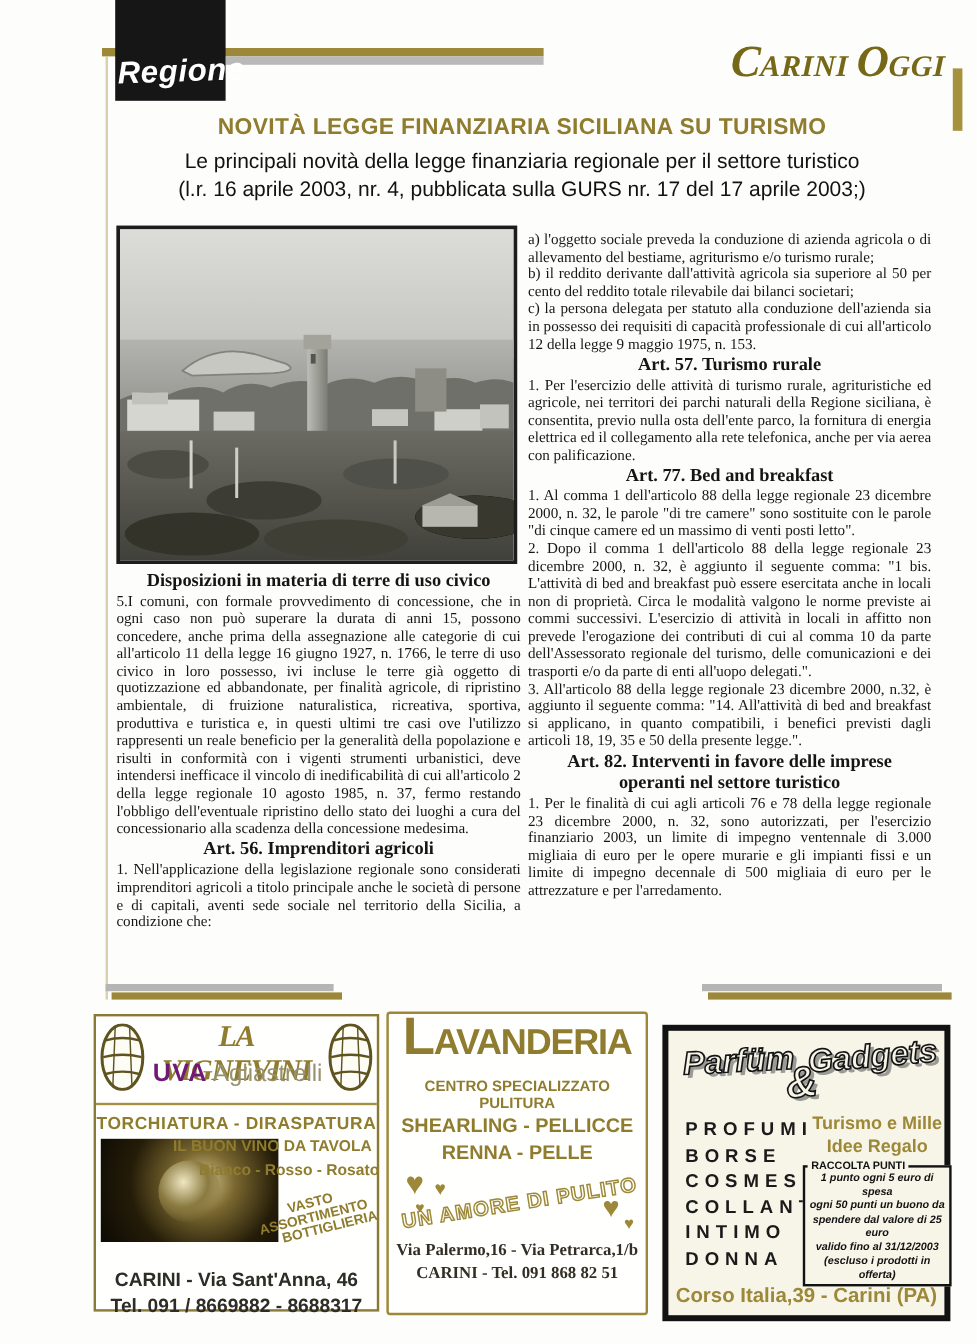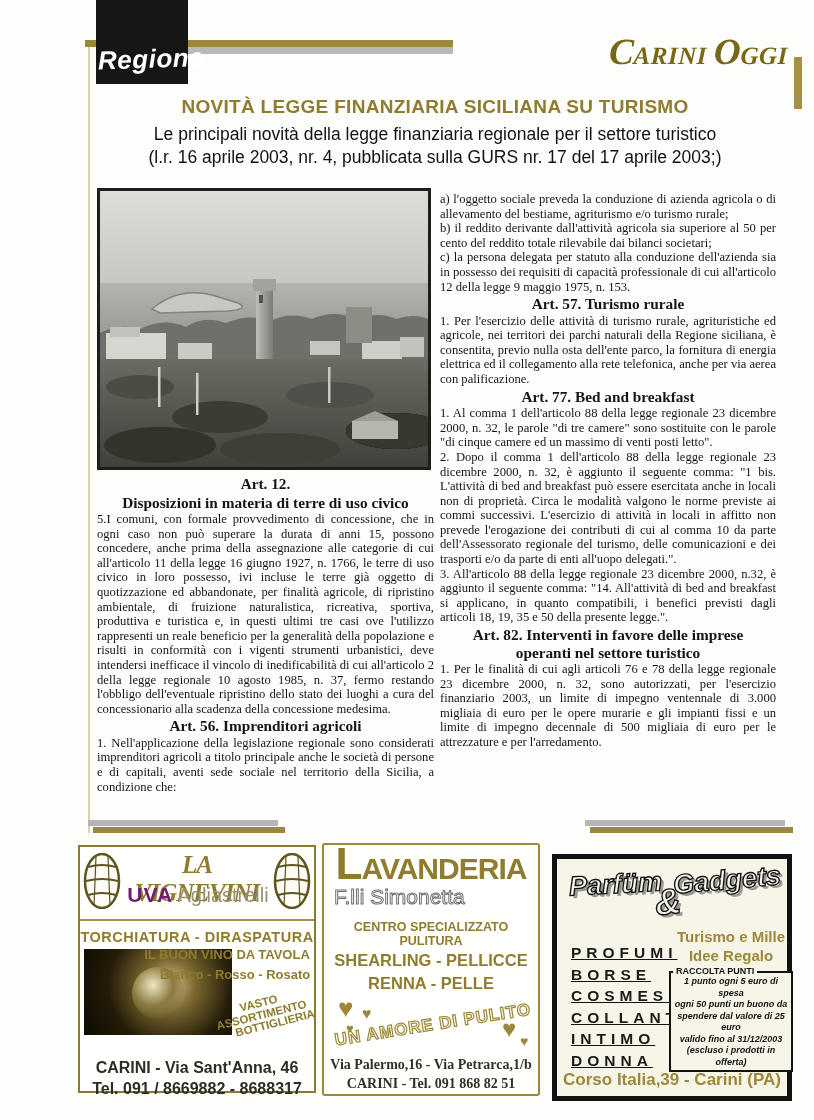--- a/index.html
+++ b/index.html
@@ -63,21 +63,21 @@
   .vign-uva .agli{font:20px "Liberation Sans", sans-serif;color:#97916f;}
   .vign-torchia{margin-top:8px;text-align:center;font:bold 14.5px "Liberation Sans", sans-serif;
                 color:#8f7c2e;letter-spacing:0.5px;}
   .vign-body{position:relative;height:112px;}
   .wine-photo{position:absolute;left:4px;top:4px;width:148px;height:86px;
               background:radial-gradient(circle at 58% 42%, #d6c68e 0%, #7a6830 26%, #241c08 62%, #0c0a04 100%);}
   .wine-glass{position:absolute;left:48px;top:18px;width:52px;height:52px;border-radius:50%;
               background:radial-gradient(circle at 40% 35%, #efe7c2 0%, #8a7a40 45%, rgba(40,30,10,0) 75%);}
   .vign-buon{position:absolute;left:60px;top:2px;width:174px;text-align:center;
              font:bold 13px "Liberation Sans", sans-serif;color:#8f7c2e;z-index:2;}
-  .vign-colori{position:absolute;left:80px;top:22px;width:156px;text-align:left;
+  .vign-colori{position:absolute;left:80px;top:22px;width:156px;text-align:right;
                font:bold 13px "Liberation Sans", sans-serif;color:#8f7c2e;z-index:2;}
   .vign-vasto{position:absolute;left:120px;top:52px;width:120px;text-align:center;
               font:bold 11.5px "Liberation Sans", sans-serif;color:#8f7c2e;
               transform:rotate(-14deg);z-index:2;}
   .vign-bott{position:absolute;left:150px;top:72px;width:90px;text-align:center;
              font:bold 11.5px "Liberation Sans", sans-serif;color:#8f7c2e;
              transform:rotate(-14deg);z-index:2;}
   .vign-addr{text-align:center;font:bold 16px "Liberation Sans", sans-serif;color:#2e2c26;line-height:21px;}
 
   
@@ -103,21 +103,21 @@
 
   
   #ad3{left:552px;top:854px;width:240px;height:247px;border:5px solid #121212;background:#f7f5e8;}
   .pg-logo{position:relative;height:68px;}
   .pg-word{font-family:"Liberation Sans", sans-serif;font-weight:bold;font-style:italic;
            color:#f7f5e8;-webkit-text-stroke:1.4px #151515;text-shadow:3px 3px 0 #9a9a96;}
   .pg-parfum{position:absolute;left:12px;top:10px;font-size:27px;transform:rotate(-3deg);}
   .pg-amp{position:absolute;left:98px;top:22px;font-size:36px;transform:rotate(-6deg);}
   .pg-gadgets{position:absolute;left:116px;top:6px;font-size:27px;transform:rotate(-5deg);}
   .pg-cols{position:relative;height:128px;}
-  .pg-products{position:absolute;left:14px;top:15px;text-decoration:underline;}
+  .pg-products{position:absolute;left:14px;top:4px;}
   .pg-product{font:bold 15.5px "Liberation Sans", sans-serif;color:#1a1a1a;
               letter-spacing:5px;line-height:21.5px;white-space:nowrap;}
   .pg-right{position:absolute;left:118px;top:0;width:112px;text-align:center;}
   .pg-idee{font:bold 15px "Liberation Sans", sans-serif;color:#9c8838;line-height:19px;}
   .pg-points{position:absolute;left:112px;top:44px;width:116px;border:2px solid #121212;
              background:#f7f5e8;padding:3px 2px 2px 2px;}
   .pg-points-label{position:absolute;left:2px;top:-7px;background:#f7f5e8;
                    font:bold 9px "Liberation Sans", sans-serif;color:#121212;padding:0 3px;}
   .pg-points-line{font:bold italic 9px "Liberation Sans", sans-serif;color:#121212;
                   text-align:center;line-height:11.5px;}
@@ -189,21 +189,20 @@
         <ellipse cx="296" cy="240" rx="50" ry="18" fill="#38382f"></ellipse>
         <ellipse cx="60" cy="254" rx="56" ry="18" fill="#333329"></ellipse>
         <ellipse cx="180" cy="258" rx="60" ry="16" fill="#3f3f36"></ellipse>
         <rect x="58" y="176" width="2.5" height="40" fill="#d3d3cd"></rect>
         <rect x="96" y="182" width="2.5" height="42" fill="#cfcfc9"></rect>
         <rect x="228" y="176" width="2.5" height="36" fill="#c9c9c3"></rect>
         <rect x="252" y="230" width="46" height="18" fill="#b7b7b0"></rect>
         <polygon points="252,230 275,220 298,230" fill="#9d9d96"></polygon>
       </svg>
     </div>
-    <div class="art-head">Art. 12.</div>
     <div class="art-head">Disposizioni in materia di terre di uso civico</div>
     <p>5.I comuni, con formale provvedimento di concessione, che in ogni caso non può superare la durata di anni 15, possono concedere, anche prima della assegnazione alle categorie di cui all'articolo 11 della legge 16 giugno 1927, n. 1766, le terre di uso civico in loro possesso, ivi incluse le terre già oggetto di quotizzazione ed abbandonate, per finalità agricole, di ripristino ambientale, di fruizione naturalistica, ricreativa, sportiva, produttiva e turistica e, in questi ultimi tre casi ove l'utilizzo rappresenti un reale beneficio per la generalità della popolazione e risulti in conformità con i vigenti strumenti urbanistici, deve intendersi inefficace il vincolo di inedificabilità di cui all'articolo 2 della legge regionale 10 agosto 1985, n. 37, fermo restando l'obbligo dell'eventuale ripristino dello stato dei luoghi a cura del concessionario alla scadenza della concessione medesima.</p>
     <div class="art-head">Art. 56. Imprenditori agricoli</div>
     <p>1. Nell'applicazione della legislazione regionale sono considerati imprenditori agricoli a titolo principale anche le società di persone e di capitali, aventi sede sociale nel territorio della Sicilia, a condizione che:</p>
   </div>
 
   <div class="col col-right">
     <p>a) l'oggetto sociale preveda la conduzione di azienda agricola o di allevamento del bestiame, agriturismo e/o turismo rurale;</p>
     <p>b) il reddito derivante dall'attività agricola sia superiore al 50 per cento del reddito totale rilevabile dai bilanci societari;</p>
     <p>c) la persona delegata per statuto alla conduzione dell'azienda sia in possesso dei requisiti di capacità professionale di cui all'articolo 12 della legge 9 maggio 1975, n. 153.</p>
@@ -254,21 +253,20 @@
       <div class="vign-bott">BOTTIGLIERIA</div>
     </div>
     <div class="vign-addr">
       <div>CARINI - Via Sant'Anna, 46</div>
       <div>Tel. 091 / 8669882 - 8688317</div>
     </div>
   </div>
 
   <div id="ad2" class="ad">
     <div class="lav-title"><span class="initial">L</span><span>AVANDERIA</span></div>
-    <div class="lav-sub">F.lli Simonetta</div>
     <div class="lav-centro">CENTRO SPECIALIZZATO PULITURA</div>
     <div class="lav-shear">SHEARLING - PELLICCE</div>
     <div class="lav-renna">RENNA - PELLE</div>
     <div class="lav-amore-wrap">
       <span class="heart h1">♥</span>
       <span class="heart h2">♥</span>
       <span class="heart h3">♥</span>
       <span class="heart h4">♥</span>
       <span class="heart h5">♥</span>
       <div class="lav-amore">UN AMORE DI PULITO</div>

